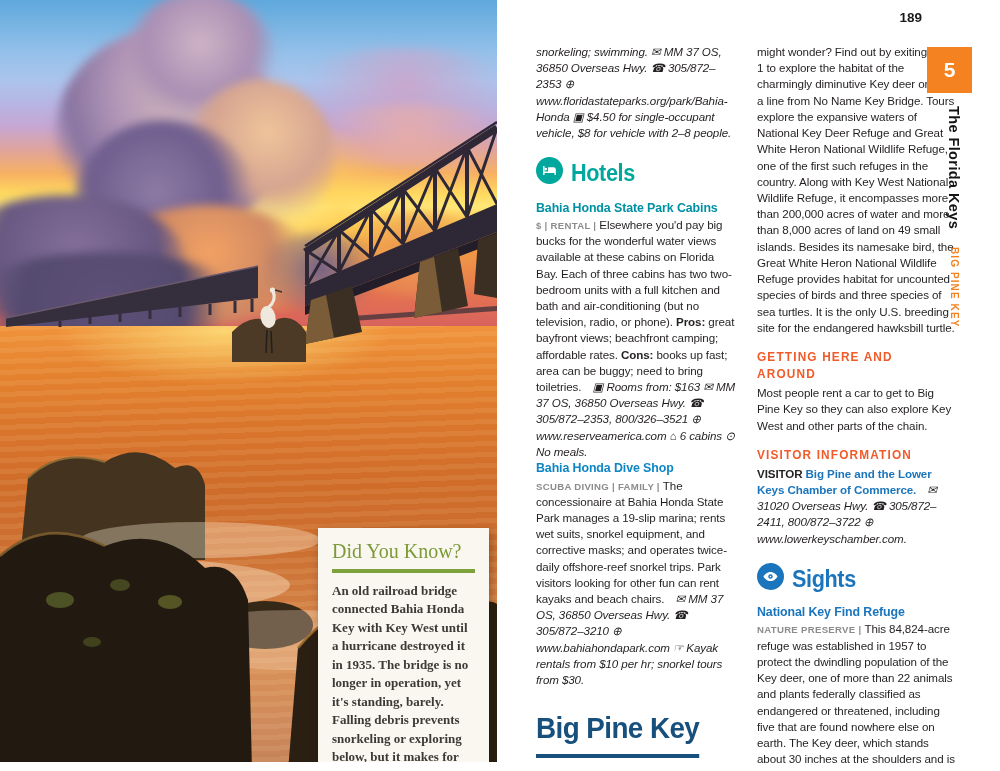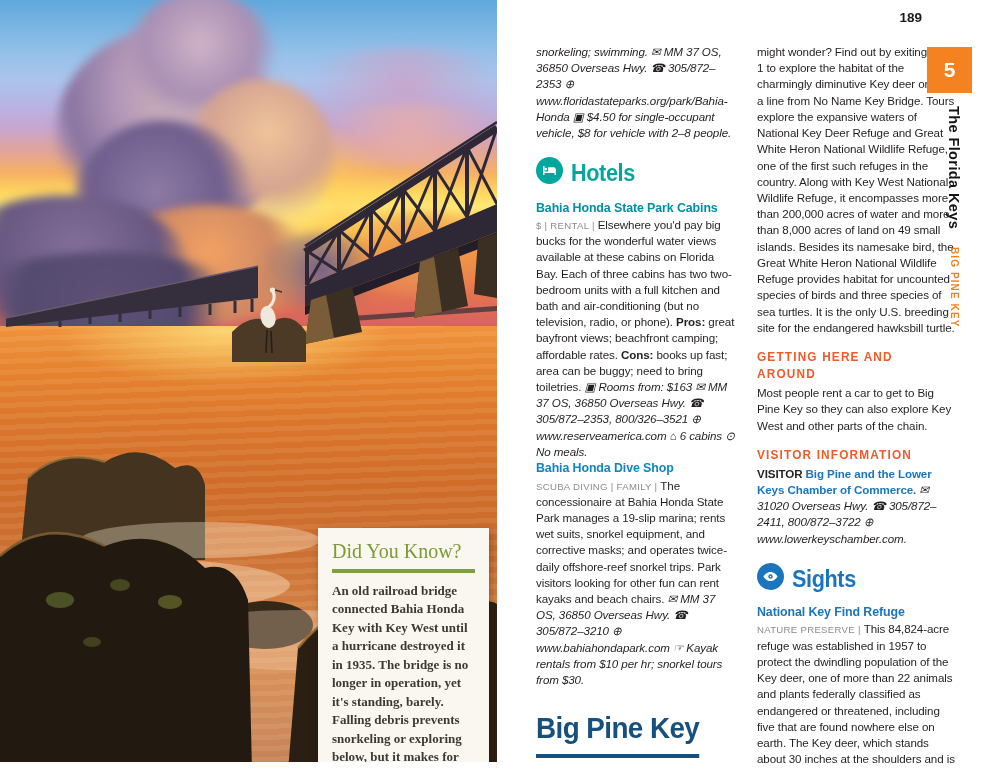--- a/index.html
+++ b/index.html
@@ -41,22 +41,22 @@
   .dyk-title{font-family:"Liberation Serif",serif;font-size:20px;color:var(--dyk_green);margin:0 0 6px;font-weight:normal;}
   .dyk-rule{height:4px;background:#7da23c;border:0;margin:0 0 9px;}
   .dyk-body{font-family:"Liberation Serif",serif;font-size:13px;line-height:1.42;color:#3d3a35;font-weight:bold;margin:0;}
   
   .rightpage{position:absolute;left:497px;top:0;width:475px;height:771px;background:#fff;}
   .pageno{position:absolute;top:10px;right:50px;font-size:13.5px;font-weight:bold;color:#1a1a1a;}
   .cols{position:absolute;left:39px;top:44px;display:flex;gap:20px;}
   .col{width:201px;font-size:11.6px;line-height:1.4;letter-spacing:-0.1px;color:var(--text);}
   .col2{width:199px;}
   .col p{margin:0;}
-  .it{font-style:italic;}
-  .labels{font-size:9.6px;font-weight:normal;color:var(--label_gray);letter-spacing:.3px;}
+  .it{font-style:italic;margin-left:8px;}
+  .labels{font-size:9.6px;font-weight:bold;color:var(--label_gray);letter-spacing:.3px;}
   .lname{font-size:12.4px;font-weight:bold;margin:0 0 1px;}
   .lname.teal{color:var(--teal_dark);margin-top:10px;} .lname.dive{color:var(--dive_blue);} .lname.blue{color:var(--sights_blue);}
   .sec{display:flex;gap:8px;margin:16px 0 9px;}
   .badge{width:27px;height:27px;border-radius:50%;flex:0 0 27px;display:flex;align-items:center;justify-content:center;}
   .badge svg{width:17px;height:17px;display:block;}
   .badge.teal{background:var(--teal);} .badge.lblue{background:var(--activities_blue);} .badge.blue{background:var(--sights_blue);}
   .sec-t{font-size:23px;font-weight:bold;letter-spacing:-.4px;transform:scaleX(.94);transform-origin:left;}
   .sec-t.teal{color:var(--teal);} .sec-t.lblue{color:var(--activities_blue);} .sec-t.blue{color:var(--sights_blue);}
   .city{display:inline-block;font-size:29px;font-weight:bold;letter-spacing:-.6px;color:var(--navy);
         border-bottom:4px solid var(--navy);padding-bottom:5px;margin:20px 0 9px;transform:scaleX(.96);transform-origin:left;}

